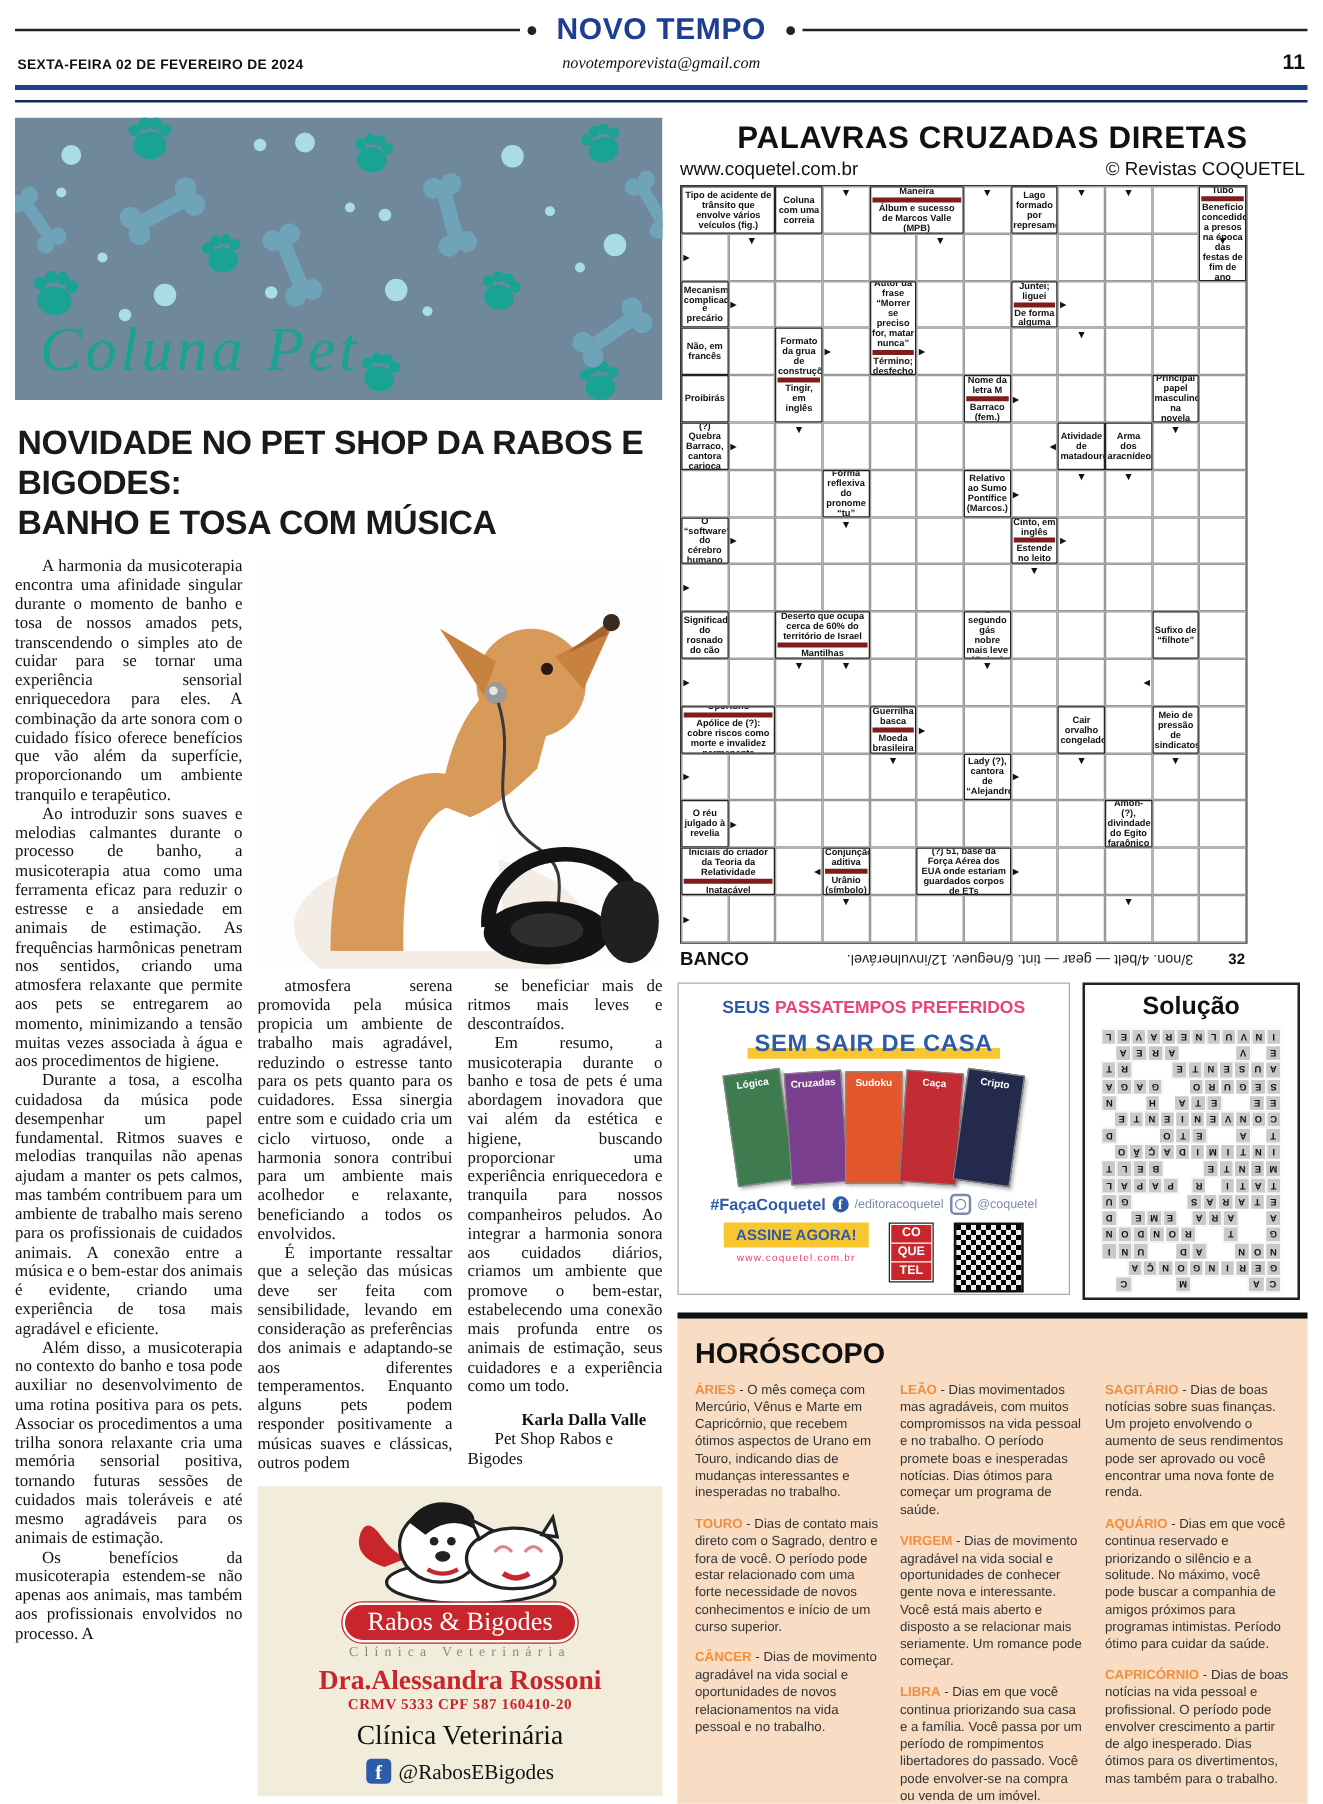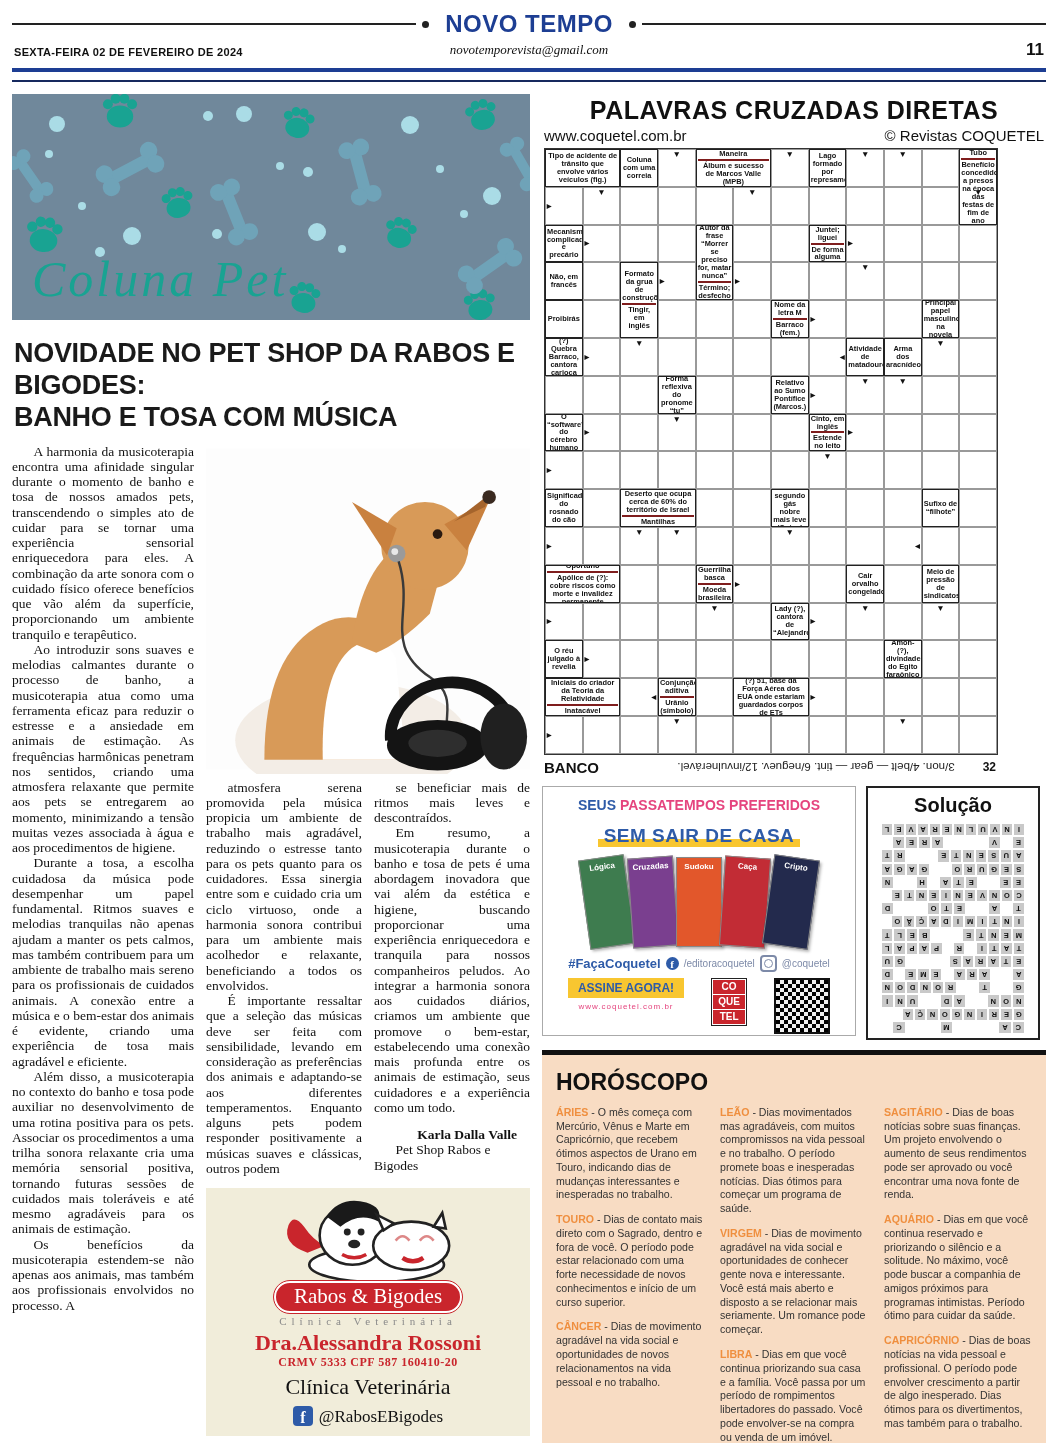--- a/index.html
+++ b/index.html
@@ -42,42 +42,42 @@
   .rb-line1{font-family:"Liberation Serif",serif;font-size:22px;margin-top:6px;}
   .rb-line2{font-family:"Liberation Serif",serif;font-size:22px;}
   .rb-fb{display:flex;align-items:center;justify-content:center;gap:6px;margin-top:6px;font-size:17px;}
   .fb-ic{width:20px;height:20px;background:#2e5ba8;color:#fff;border-radius:4px;font-weight:bold;font-family:"Liberation Serif",serif;display:inline-flex;align-items:flex-end;justify-content:center;font-size:16px;line-height:1;}
   
   .cw-title{text-align:center;font-size:25px;font-weight:bold;letter-spacing:.5px;margin:2px 0 2px 0;}
   .cw-meta{display:flex;justify-content:space-between;font-size:15px;margin:0 2px 4px 2px;}
   .cw-grid{display:grid;grid-template-columns:repeat(12,1fr);grid-auto-rows:37.8px;width:452px;margin-left:2px;background:#fff;border:1px solid #333;}
   .cw-cell{border:1px solid #999;}
   .cw-clue{border:1px solid #222;background:#fff;font-size:7.4px;font-weight:bold;line-height:1.08;text-align:center;display:flex;flex-direction:column;justify-content:center;padding:1px;overflow:hidden;z-index:2;}
-  .cw-t2{border-top:2px solid #7f1d1d;margin-top:1px;padding-top:1px;}
+  .cw-t2{border-top:4px solid #7f1d1d;margin-top:1px;padding-top:1px;}
   .cw-arrow{z-index:3;font-size:8.5px;color:#111;display:flex;pointer-events:none;}
   .cw-arrow.d{align-items:flex-start;justify-content:center;}
   .cw-arrow.r{align-items:center;justify-content:flex-start;}
   .cw-arrow.l{align-items:center;justify-content:flex-end;}
   .banco-row{display:flex;align-items:center;width:452px;margin:4px 0 0 2px;font-size:13px;gap:28px;}
   .banco-label{font-weight:bold;font-size:15px;margin-right:10px;}
   .banco-mid{display:inline-block;transform:rotate(180deg);font-size:11.5px;flex:1;text-align:left;color:#222;}
   .banco-num{font-weight:bold;font-size:12px;}
   
   .ads-row{display:flex;gap:10px;margin-top:10px;align-items:stretch;}
   .cq-ad{width:300px;height:238px;border:1px solid #aaa;background:#fff;text-align:center;padding:10px 6px 0 6px;position:relative;}
   .cq-l1{font-size:14px;font-weight:bold;}
   .cq-l1 .blue{color:#2e5ba8;} .cq-l1 .pink{color:#e5447e;}
   .cq-l2{font-size:19px;font-weight:bold;color:#2e5ba8;display:inline-block;background:linear-gradient(#0000 62%, #f8c630 62%);padding:0 6px;margin-top:12px;letter-spacing:.5px;}
   .cq-covers{display:flex;justify-content:center;align-items:flex-end;height:92px;margin-top:8px;gap:0;}
   .cover{width:44px;height:84px;border:1px solid #888;color:#fff;font-size:8px;font-weight:bold;display:flex;justify-content:center;padding-top:4px;box-shadow:2px 2px 3px rgba(0,0,0,.3);}
   .cq-social{margin-top:8px;font-size:13px;font-weight:bold;color:#2e5ba8;display:flex;align-items:center;justify-content:center;gap:5px;}
   .cq-social .hnd{color:#7d8aa8;font-weight:normal;font-size:10px;}
   .ig-ic{width:13px;height:13px;border:2px solid #7d8aa8;border-radius:4px;position:relative;display:inline-block;}
   .ig-ic:after{content:"";position:absolute;inset:2px;border:1.5px solid #7d8aa8;border-radius:50%;}
-  .cq-bottom{display:flex;justify-content:center;align-items:flex-start;gap:27px;margin-top:6px;}
+  .cq-bottom{display:flex;justify-content:center;align-items:flex-start;gap:16px;margin-top:6px;}
   .cq-cta-col{text-align:center;}
   .cq-cta{background:#f8c630;color:#2e5ba8;font-weight:bold;font-size:12px;padding:3px 10px;display:inline-block;}
   .cq-site{font-size:8px;color:#e5447e;letter-spacing:1px;margin-top:4px;}
   .cq-logo{background:#fff;border:1px solid #222;color:#fff;width:34px;font-size:10px;font-weight:bold;line-height:1;}
   .cq-logo div{background:#c9252c;margin:1px;padding:2px 0;}
   .qr{width:52px;height:52px;background:
       repeating-linear-gradient(90deg,#111 0 4px,#fff 4px 8px),
       repeating-linear-gradient(#111 0 4px,#fff 4px 8px);background-blend-mode:difference;border:2px solid #111;}
   
   .sol-box{width:158px;border:2px solid #222;background:#fff;padding:4px 6px;}

